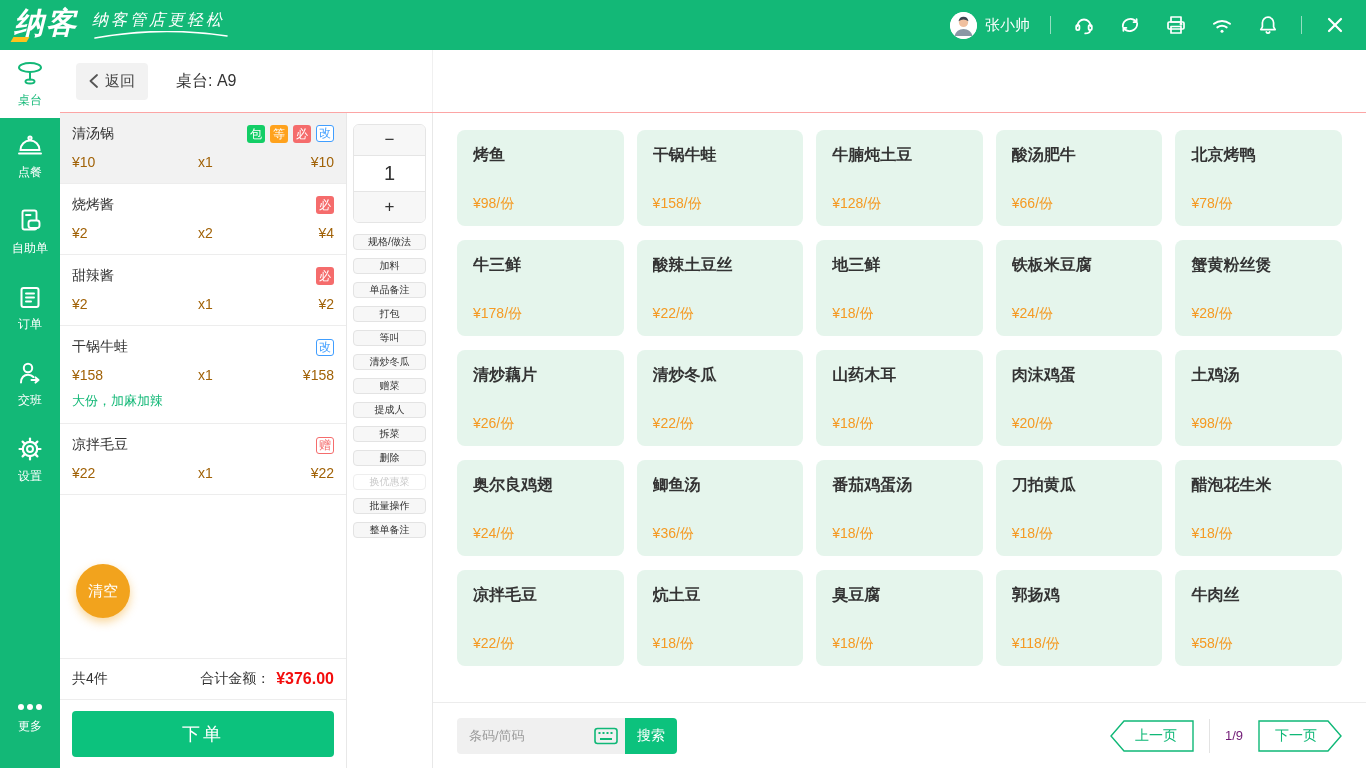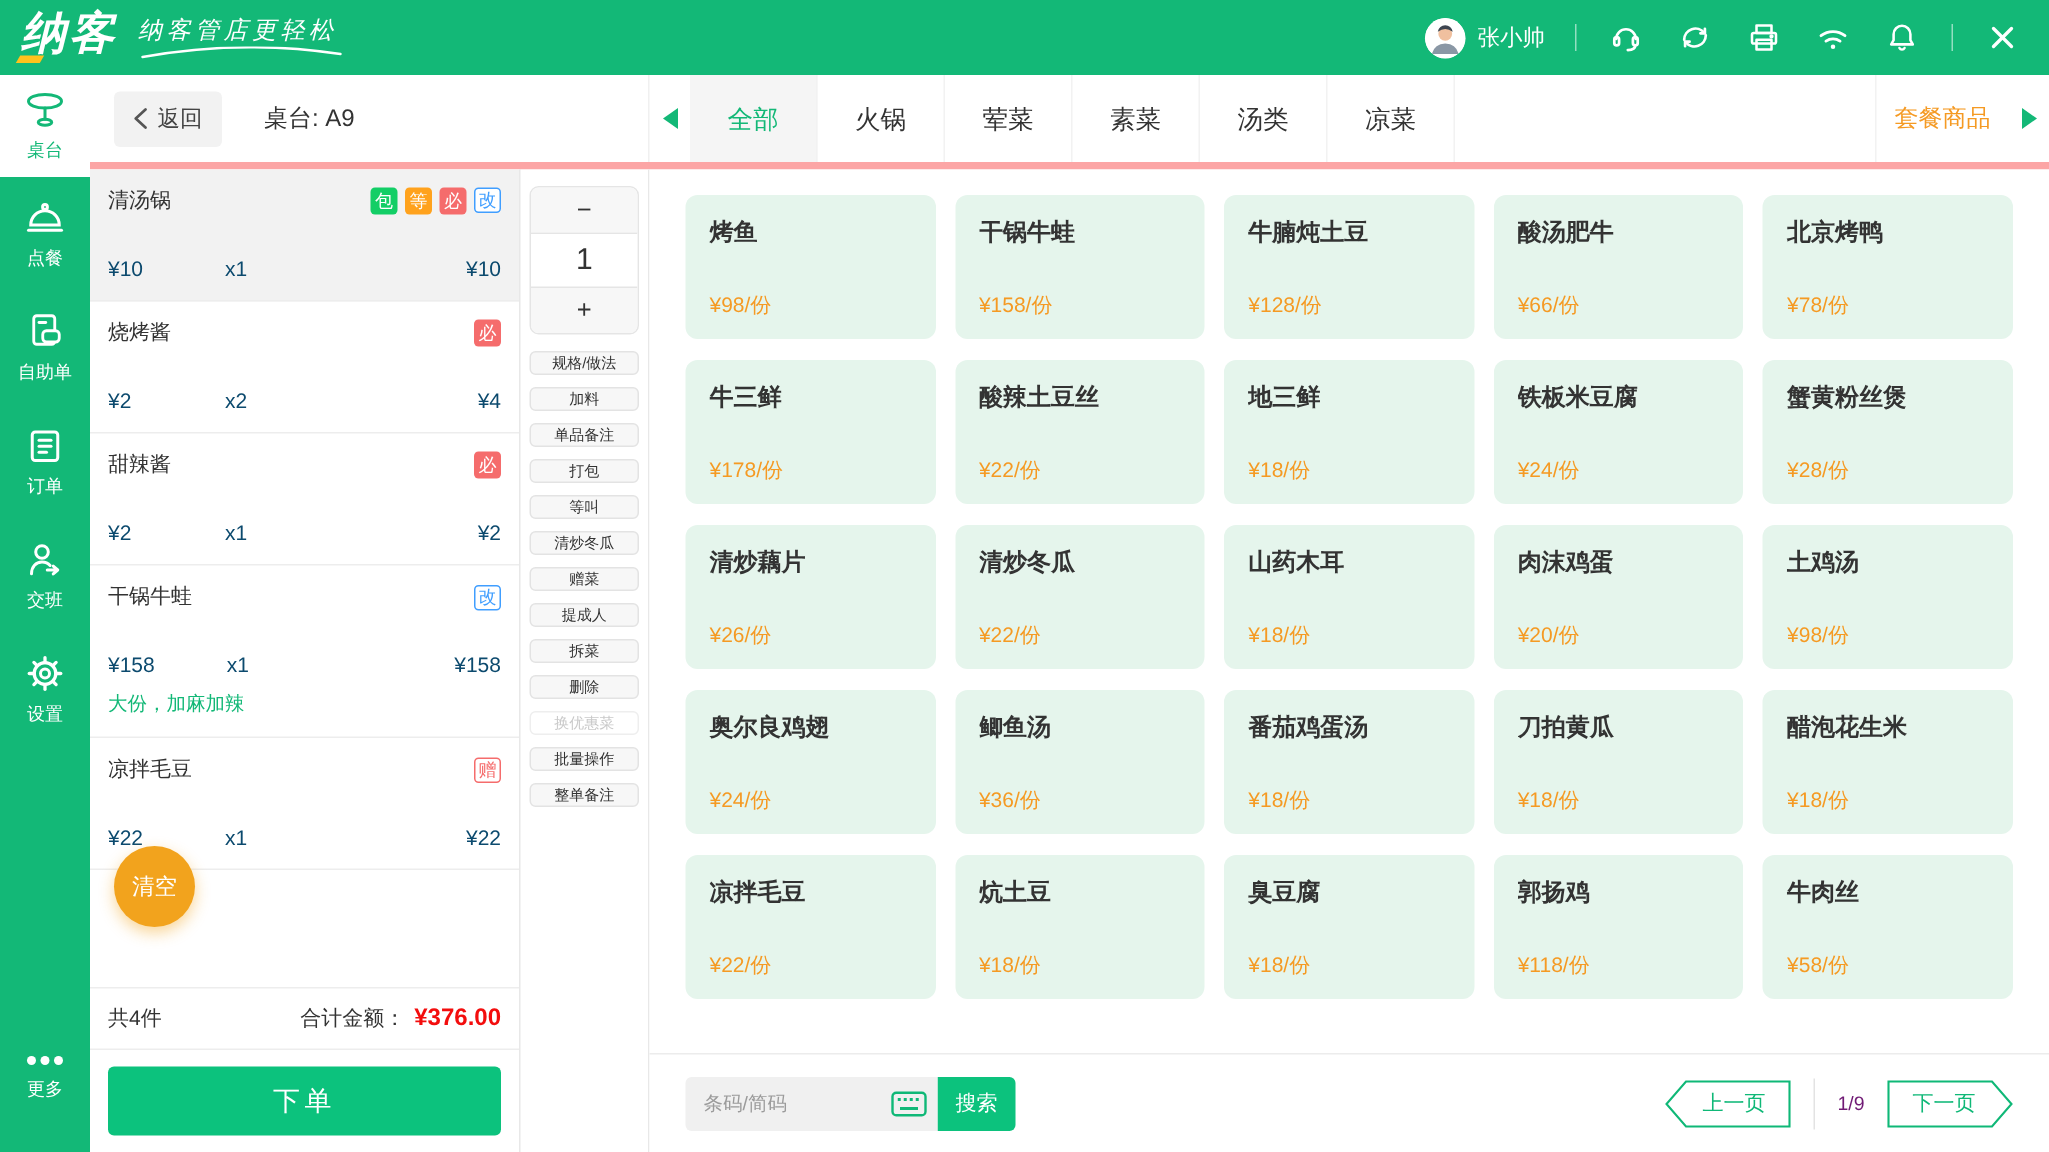--- a/index.html
+++ b/index.html
@@ -24,21 +24,21 @@
   .app { display:flex; height:718px; }
   .sidebar { width:60px; background:#13b877; display:flex; flex-direction:column; color:#fff; }
   .side-item { height:76px; display:flex; flex-direction:column; align-items:center; justify-content:center; gap:5px; cursor:pointer; }
   .side-item .lbl { font-size:12px; }
   .side-item.active { background:#fff; color:#13b877; height:68px; }
   .side-more { margin-top:auto; margin-bottom:12px; }
 
   .content { flex:1; display:flex; flex-direction:column; min-width:0; }
 
   
-  .header { height:63px; background:#fff; border-bottom:5px solid #fca5a5; display:flex; align-items:stretch; flex-shrink:0; }
+  .header { height:63px; background:#fff; border-bottom:1px solid #fca5a5; display:flex; align-items:stretch; flex-shrink:0; }
   .header-left { width:373px; display:flex; align-items:center; gap:28px; padding-left:16px; border-right:1px solid #f0f0f0; flex-shrink:0; }
   .back-btn { display:flex; align-items:center; gap:7px; background:#f2f2f2; border-radius:4px; padding:9px 13px; font-size:15px; color:#444; cursor:pointer; }
   .table-label { font-size:16px; color:#333; }
   .tab-strip { flex:1; display:flex; align-items:stretch; min-width:0; }
   .tab-arrow { width:27px; display:flex; align-items:center; justify-content:center; cursor:pointer; flex-shrink:0; }
   .tab { width:85px; display:flex; align-items:center; justify-content:center; font-size:17px; color:#333; border-right:1px solid #f2f2f2; cursor:pointer; flex-shrink:0; }
   .tab:first-of-type { border-left:1px solid #f2f2f2; }
   .tab.active { background:#f5f5f5; color:#13b877; }
   .combo-btn { margin-left:auto; display:flex; align-items:center; padding:0 12px; font-size:16px; color:#f59a23; border-left:1px solid #f2f2f2; cursor:pointer; flex-shrink:0; }
 
@@ -52,21 +52,21 @@
   .order-item.selected { background:#f2f2f2; }
   .oi-top { display:flex; align-items:center; }
   .oi-name { font-size:14px; color:#333; }
   .oi-badges { margin-left:auto; display:flex; gap:5px; }
   .badge { min-width:18px; height:18px; border-radius:3px; color:#fff; font-size:12px; display:flex; align-items:center; justify-content:center; padding:0 2px; }
   .badge-green { background:#13ce66; }
   .badge-orange { background:#ffa21d; }
   .badge-red { background:#f56c6c; }
   .badge-blue-outline { background:#fff; color:#409eff; border:1px solid #409eff; min-width:16px; height:17px; }
   .badge-red-outline { background:#fff; color:#f56c6c; border:1px solid #f56c6c; min-width:16px; height:17px; }
-  .oi-price-row { display:flex; margin-top:28px; font-size:14px; color:#0c4a6e;gap:48px; }
+  .oi-price-row { display:flex; margin-top:11px; font-size:14px; color:#a16207; }
   .oi-price { flex:1; }
   .oi-qty { width:72px; }
   .oi-total { width:64px; text-align:right; }
   .oi-note { margin-top:9px; font-size:13px; color:#13b877; }
   .oi-note:empty { display:none; }
   .clear-btn { position:absolute; left:16px; bottom:150px; width:54px; height:54px; border-radius:50%; background:#f2a31d; color:#fff; font-size:15px; display:flex; align-items:center; justify-content:center; cursor:pointer; box-shadow:0 4px 10px rgba(242,163,29,.45); }
   .order-summary { height:41px; border-top:1px solid #ededed; display:flex; align-items:center; padding:0 12px; font-size:14px; flex-shrink:0; }
   .sum-label { margin-left:auto; color:#333; }
   .sum-value { color:#f30d0d; font-weight:bold; font-size:16px; margin-left:6px; }
   .submit-wrap { border-top:1px solid #ededed; padding:11px 12px; flex-shrink:0; }
@@ -255,46 +255,20 @@
     <div class="header">
       <div class="header-left">
         <div class="back-btn">
           <svg width="9" height="14" viewBox="0 0 9 14">
             <polyline points="8,1 1.5,7 8,13" stroke="#555" stroke-width="1.8" fill="none" stroke-linecap="round" stroke-linejoin="round"></polyline>
           </svg>
           <span>返回</span>
         </div>
         <div class="table-label">桌台: A9</div>
       </div>
-      <div class="tab-strip">
-        <div class="tab-arrow">
-          <svg width="10" height="14" viewBox="0 0 10 14">
-              <polygon points="10,0 0,7 10,14" fill="#13b877"></polygon>
-            </svg>
-        </div>
-
-          <div class="tab active">全部</div>
-
-          <div class="tab">火锅</div>
-
-          <div class="tab">荤菜</div>
-
-          <div class="tab">素菜</div>
-
-          <div class="tab">汤类</div>
-
-          <div class="tab">凉菜</div>
-
-        <div class="combo-btn">套餐商品</div>
-        <div class="tab-arrow">
-          <svg width="10" height="14" viewBox="0 0 10 14">
-              <polygon points="0,0 10,7 0,14" fill="#13b877"></polygon>
-            </svg>
-        </div>
-      </div>
     </div>
 
     <div class="main">
 
       <div class="order-panel">
         <div class="order-list">
 
             <div class="order-item selected">
               <div class="oi-top">
                 <span class="oi-name">清汤锅</span>

